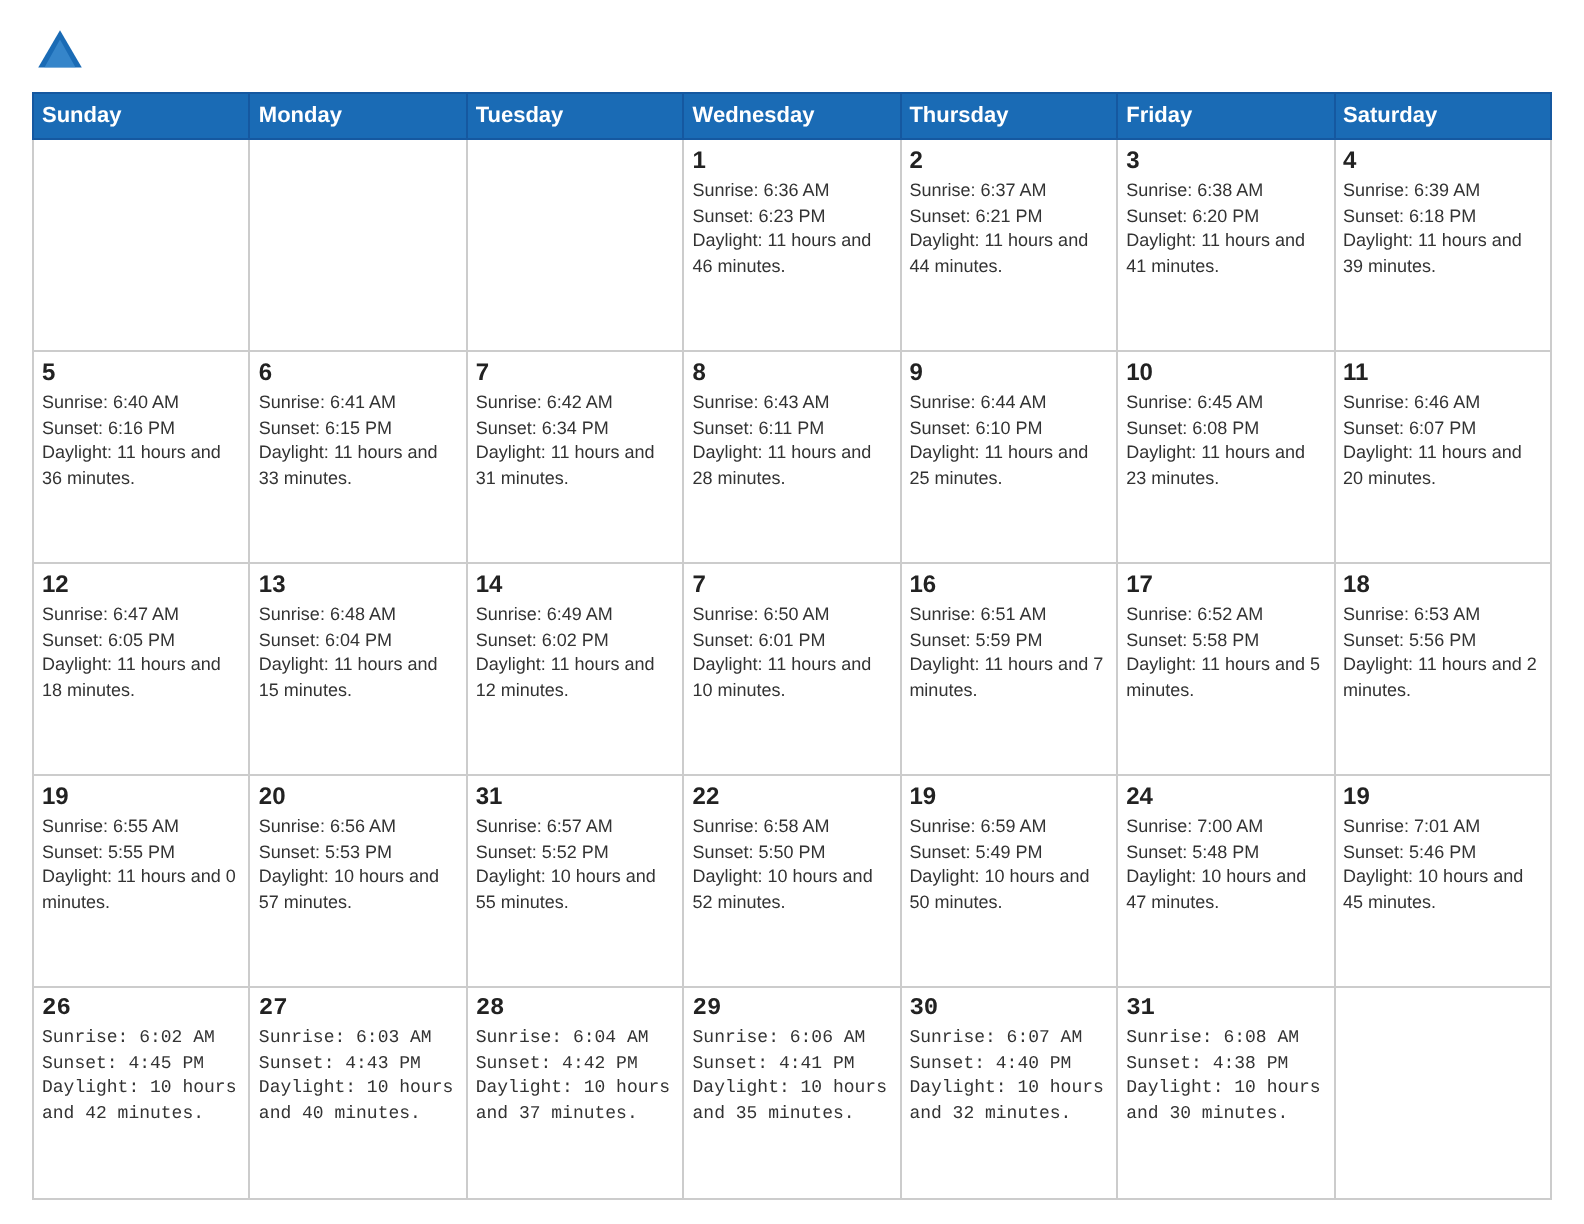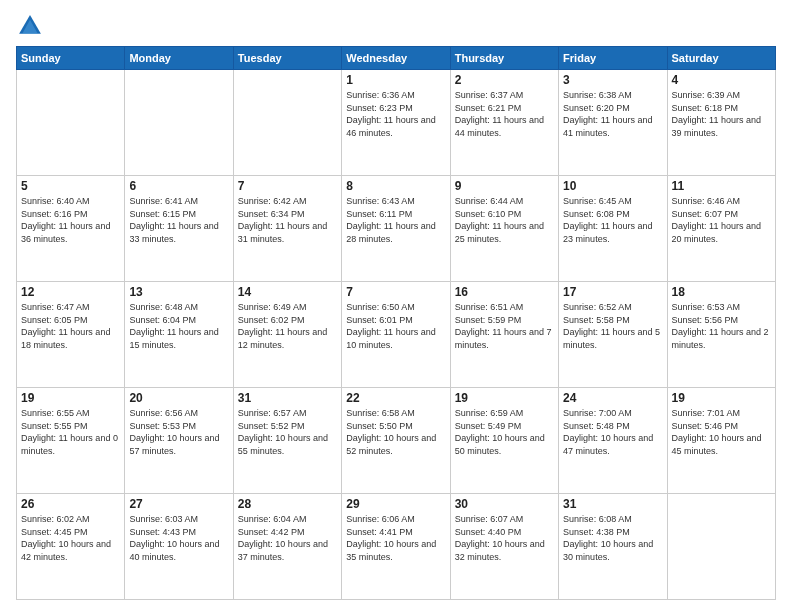--- a/index.html
+++ b/index.html
@@ -86,21 +86,21 @@
     .day-info {
       font-size: 9px;
       line-height: 1.4;
       color: #333;
     }
     .empty-cell {
       background: #fff;
     }
     tr { height: 1px; }
     .calendar tbody tr { height: 88px; }
-    .calendar tbody tr:last-child { height: 88px; }
+    .calendar tbody tr:last-child { height: 88px; font-family: Liberation Mono, monospace; }
   </style>
 </head>
 <body>
 
 <div class="page">
   <div class="header">
     <div class="logo">
       <svg class="logo-icon" viewBox="0 0 36 36">
         <polygon points="18,4 32,28 4,28" fill="#1a6bb5"></polygon>
         <polygon points="18,10 28,28 8,28" fill="#4fa0e0" opacity="0.5"></polygon>

